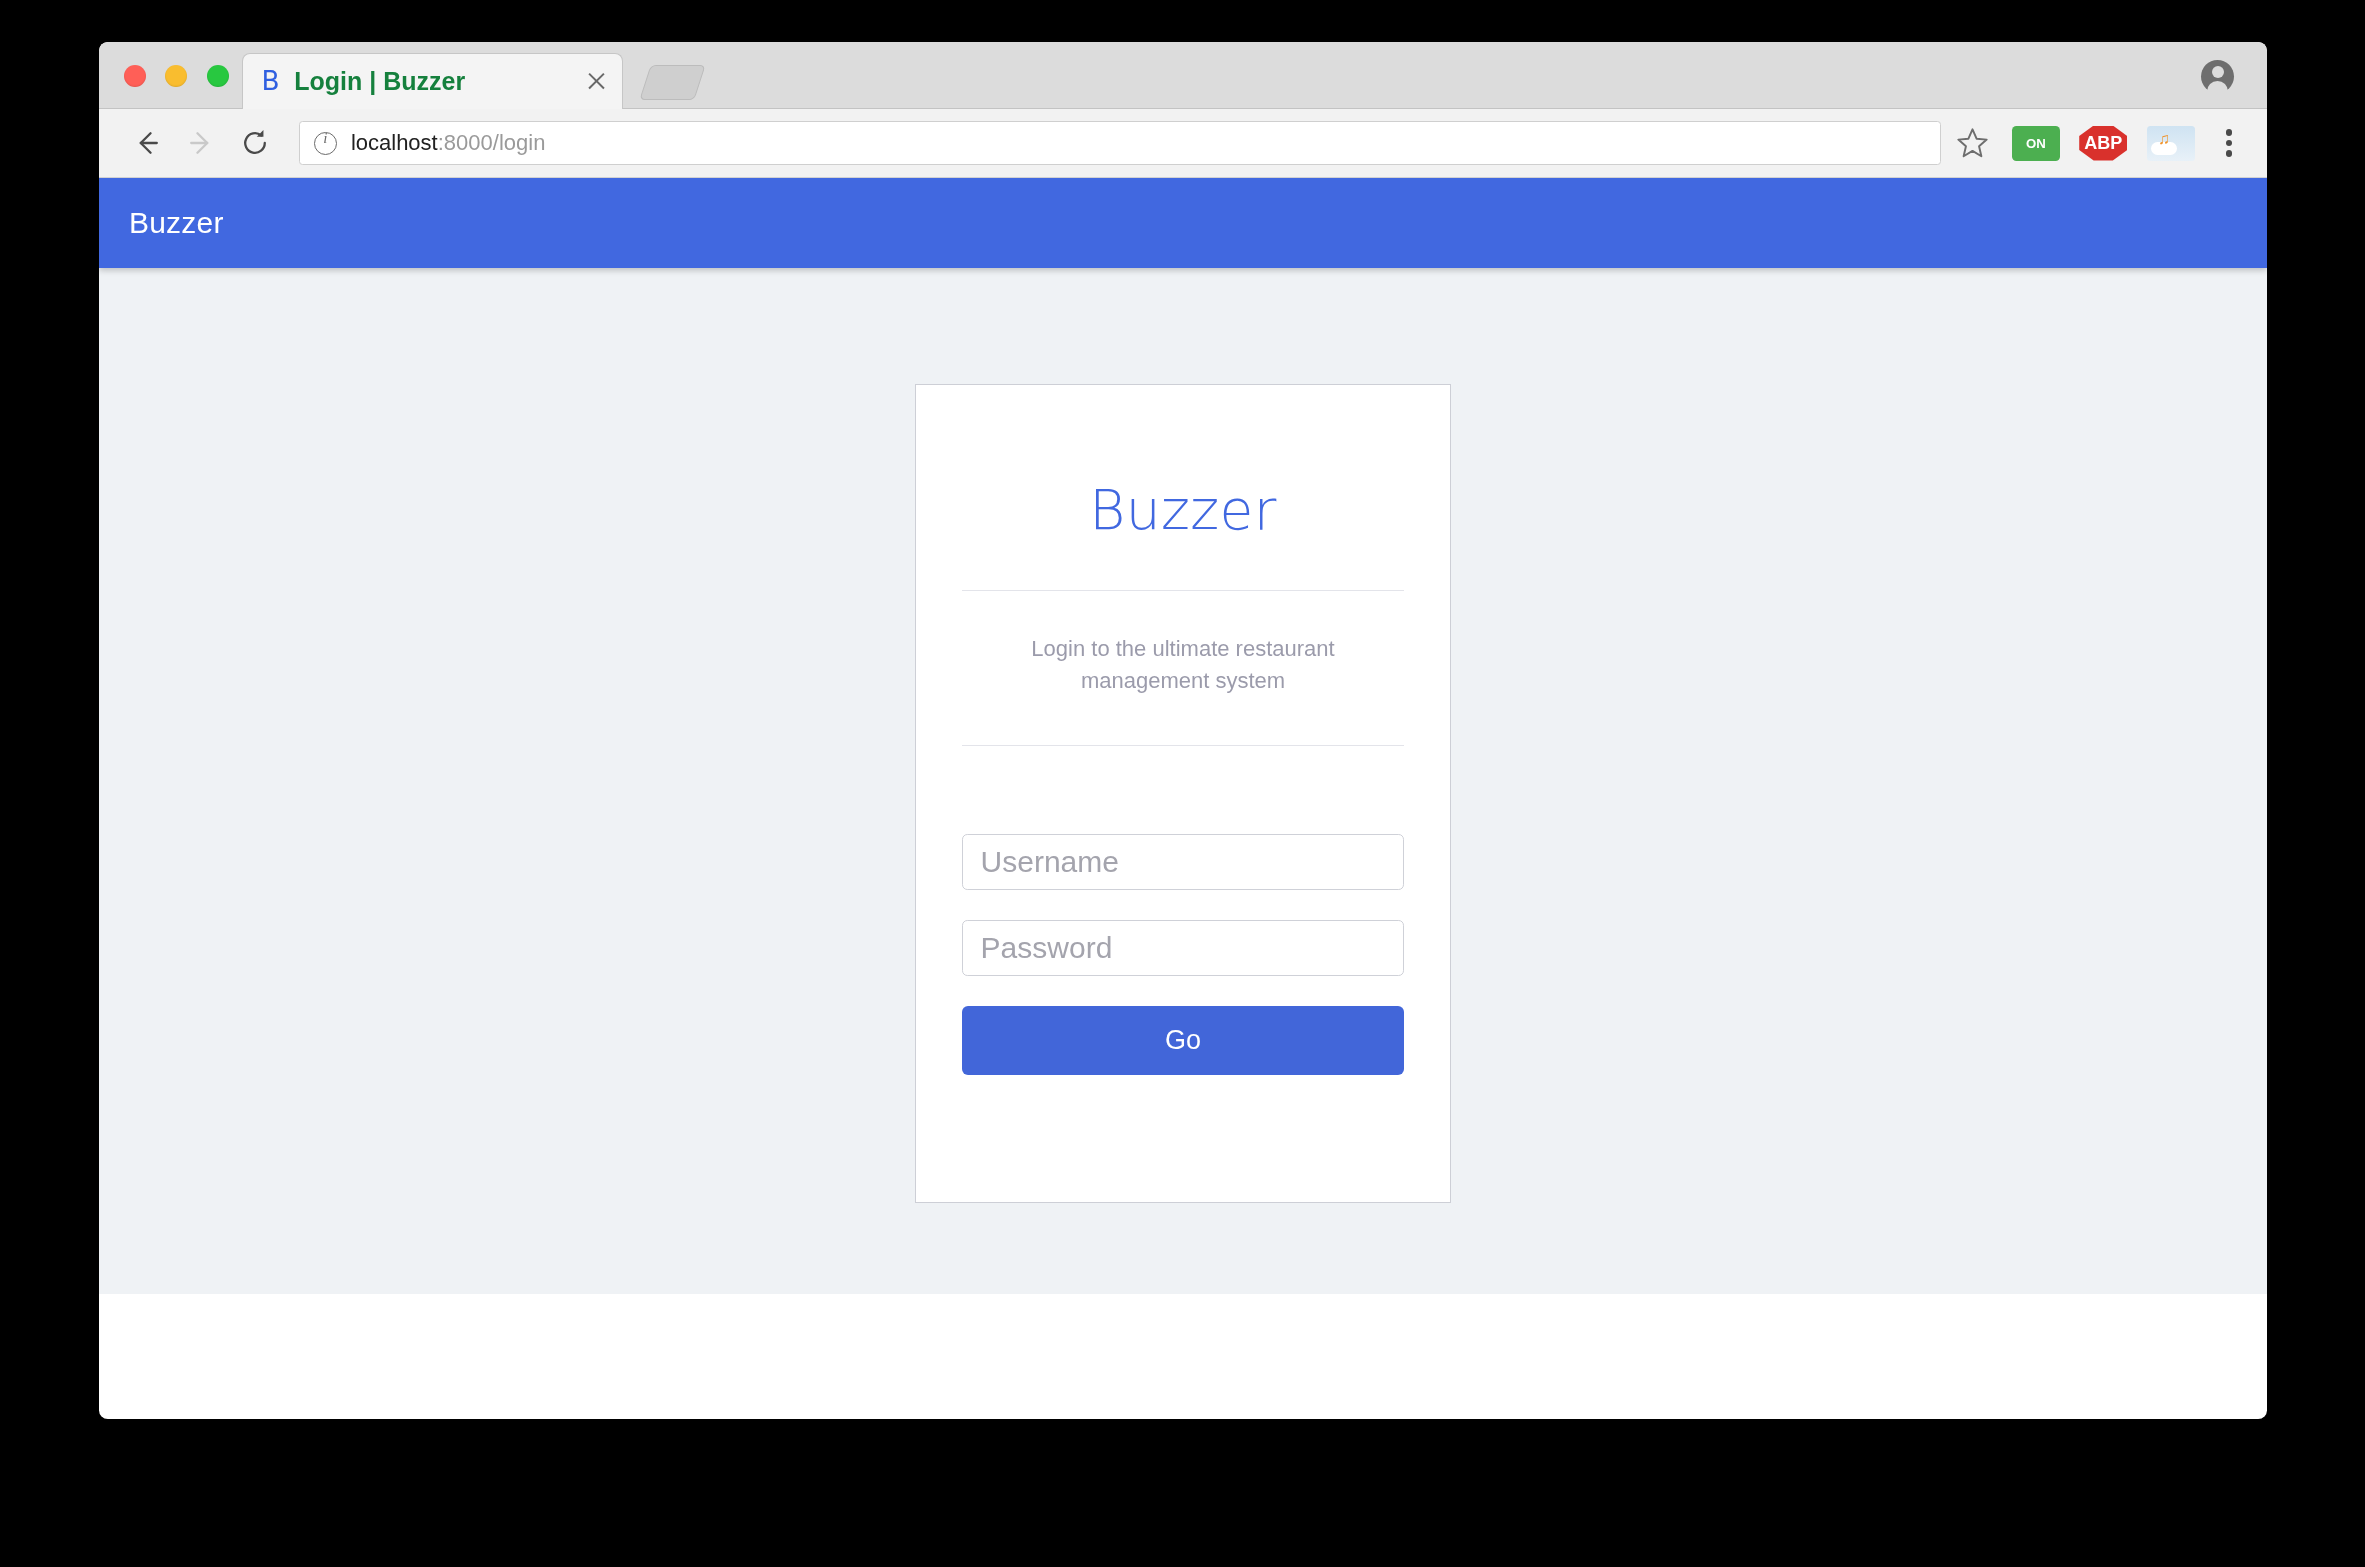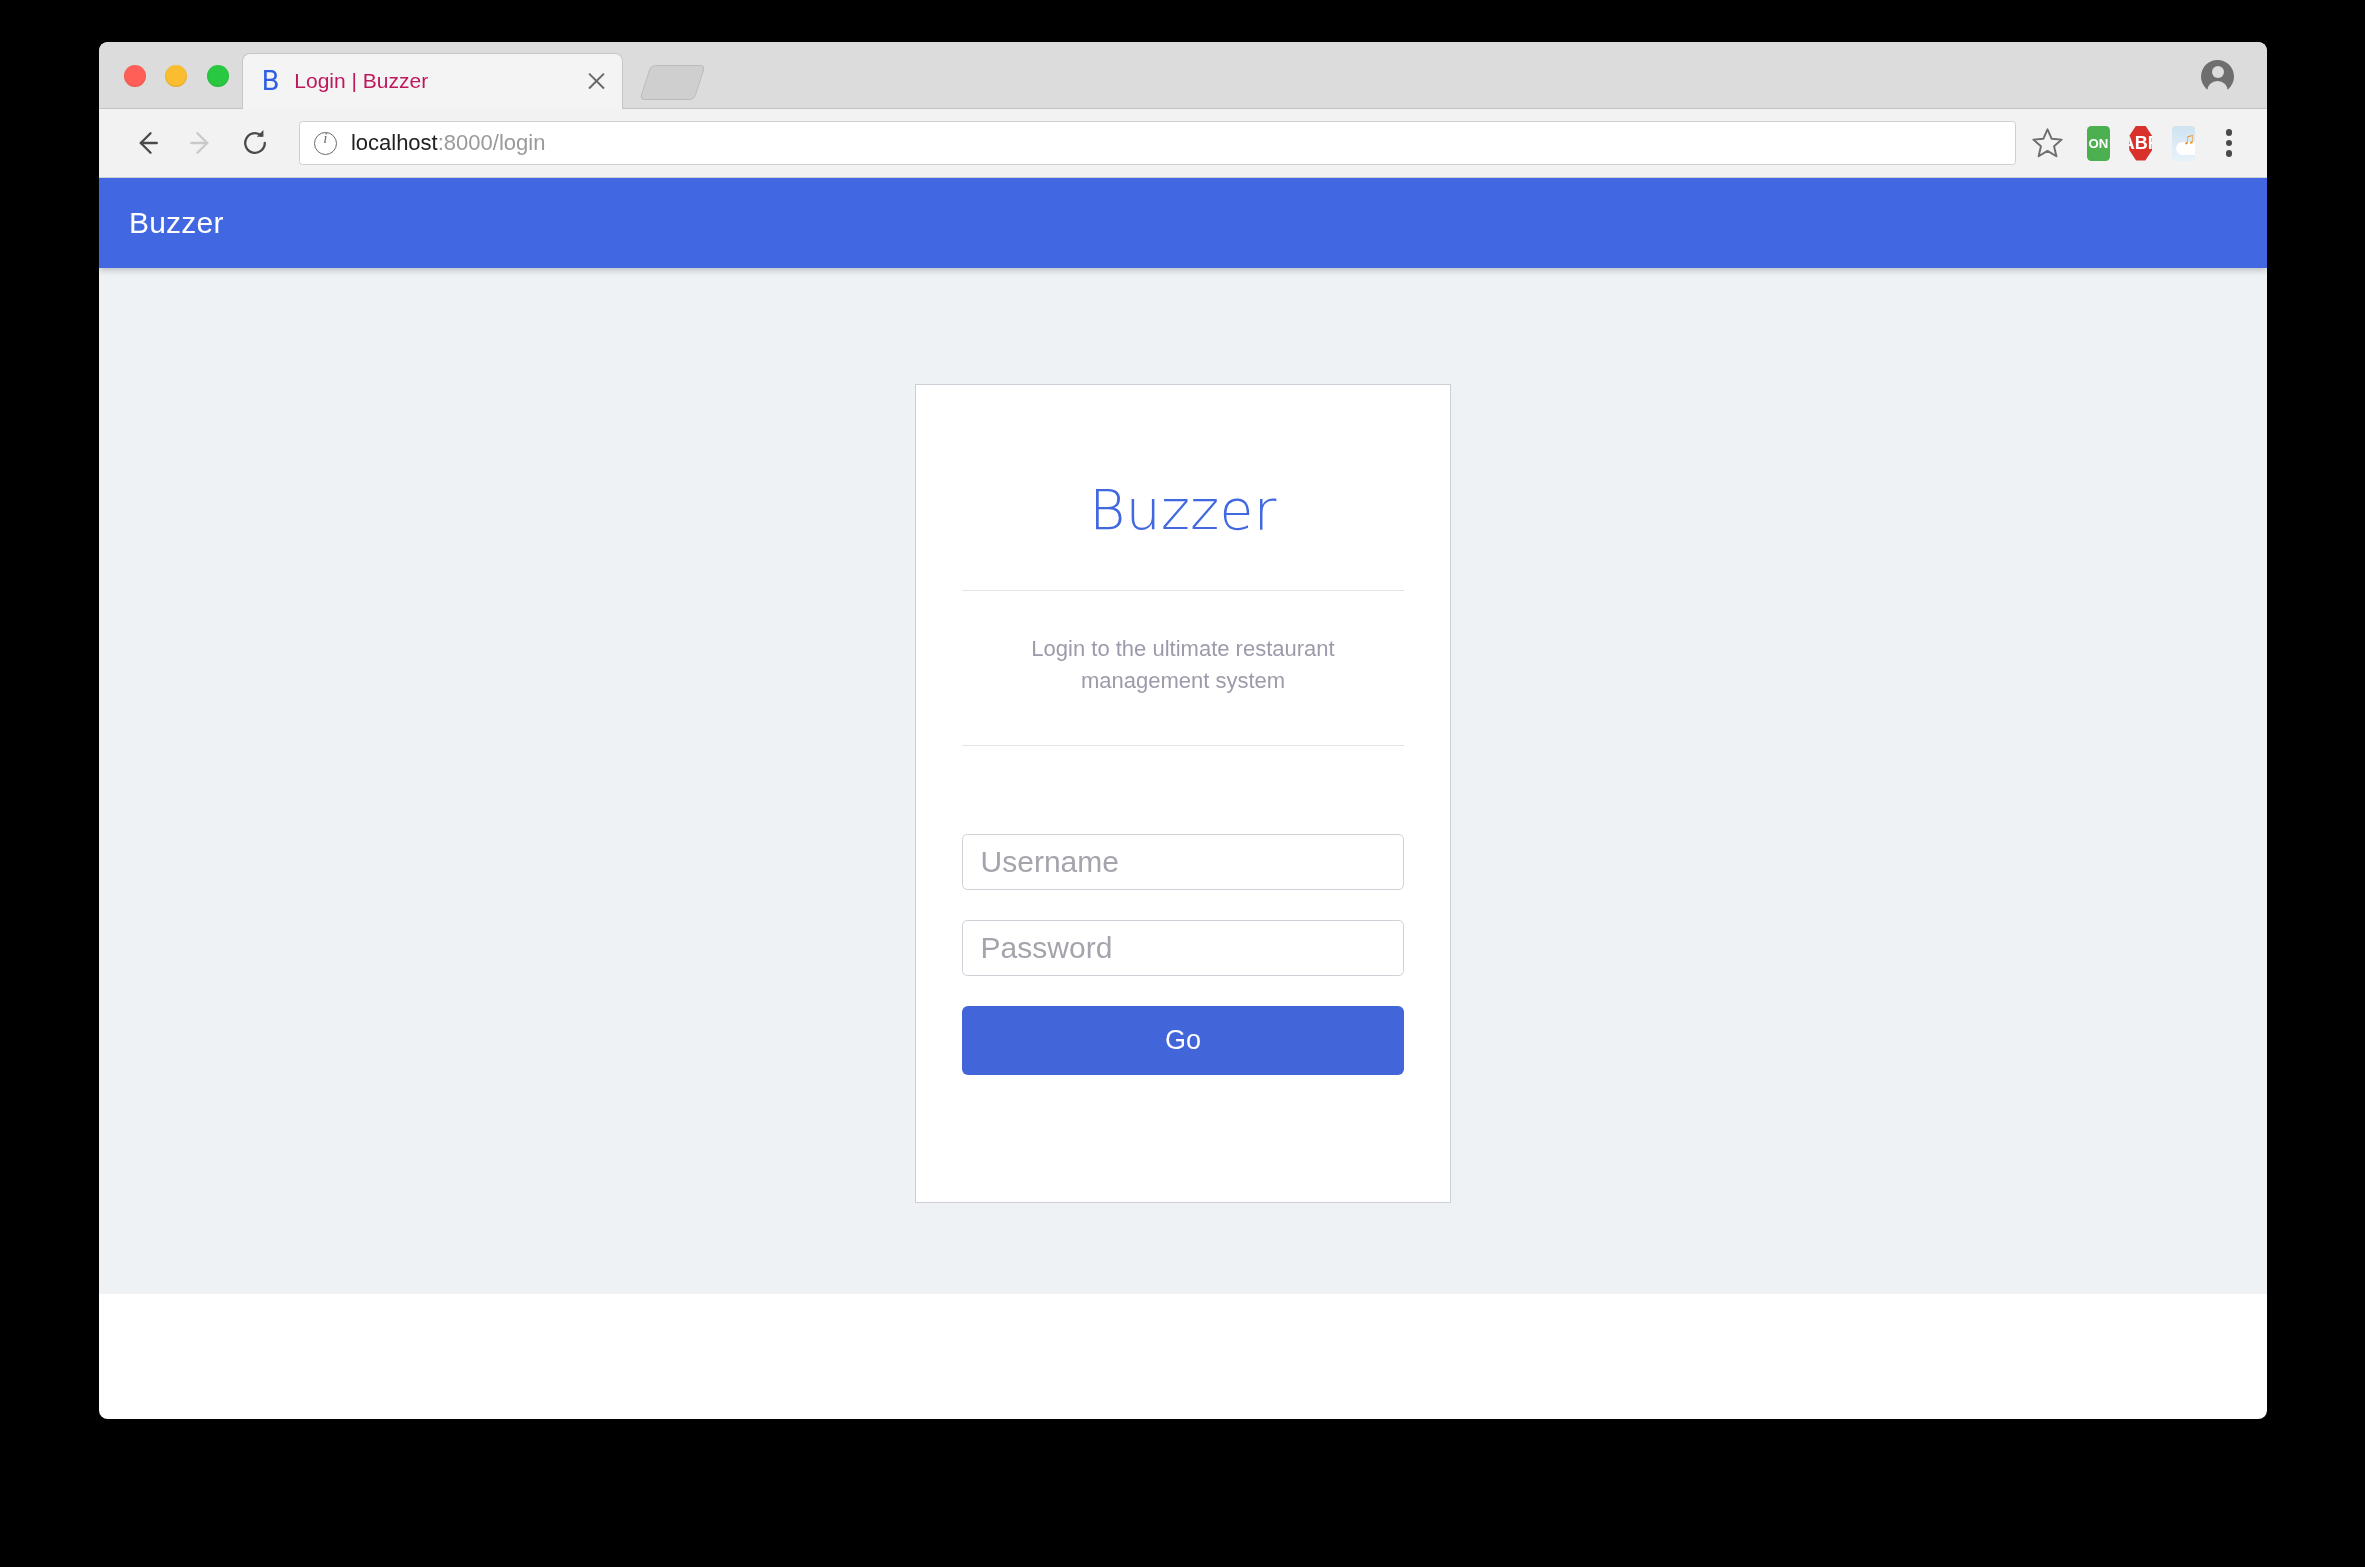--- a/index.html
+++ b/index.html
@@ -69,25 +69,26 @@
     color: #2f5fe0;
     font-size: 26.4px;
     line-height: 26.4px;
     font-weight: 400;
     font-family: "DejaVu Sans", sans-serif;
     text-align: center;
     margin-right: 12.3px;
   }
   .tab-title {
     flex: 1 1 auto;
-    font-size: 21px;
-    color: #be185d;
+    font-size: 25px;
+    color: #15803d;
     white-space: nowrap;
     overflow: hidden;
     text-overflow: ellipsis;
+    font-weight: bold;
   }
   .tab-close {
     flex: 0 0 auto;
     width: 26.4px; height: 26.4px;
     position: relative;
     opacity: 0.75;
   }
   .tab-close::before, .tab-close::after {
     content: "";
     position: absolute;
@@ -190,21 +191,21 @@
   }
   .url-host { color: #212121; }
 
   .star-btn {
     width: 39px; height: 39px;
     flex: 0 0 auto;
     margin-right: 19.4px;
     position: relative;
   }
   .ext-icon {
-    width: 23px; height: 35px;
+    width: 48px; height: 35px;
     flex: 0 0 auto;
     margin-right: 19.4px;
     border-radius: 3.5px;
     position: relative;
     display: flex;
     align-items: center;
     justify-content: center;
     font-size: 13.2px;
     font-weight: bold;
     color: #ffffff;

